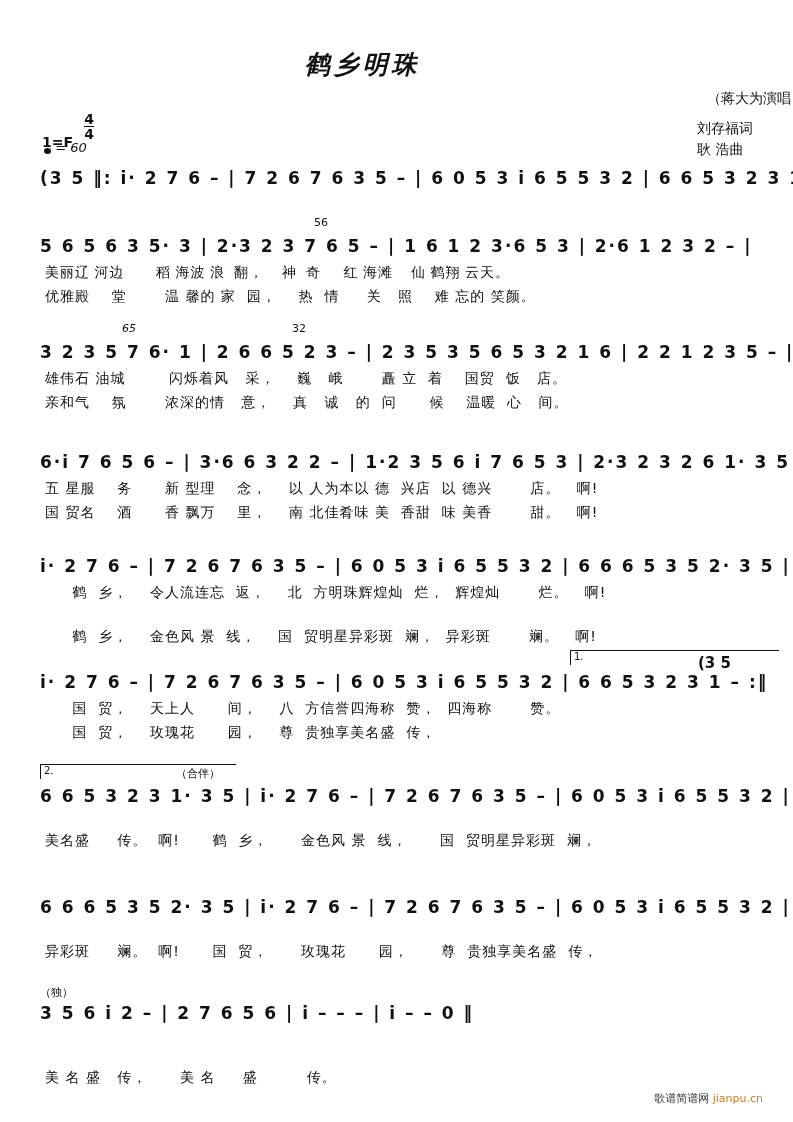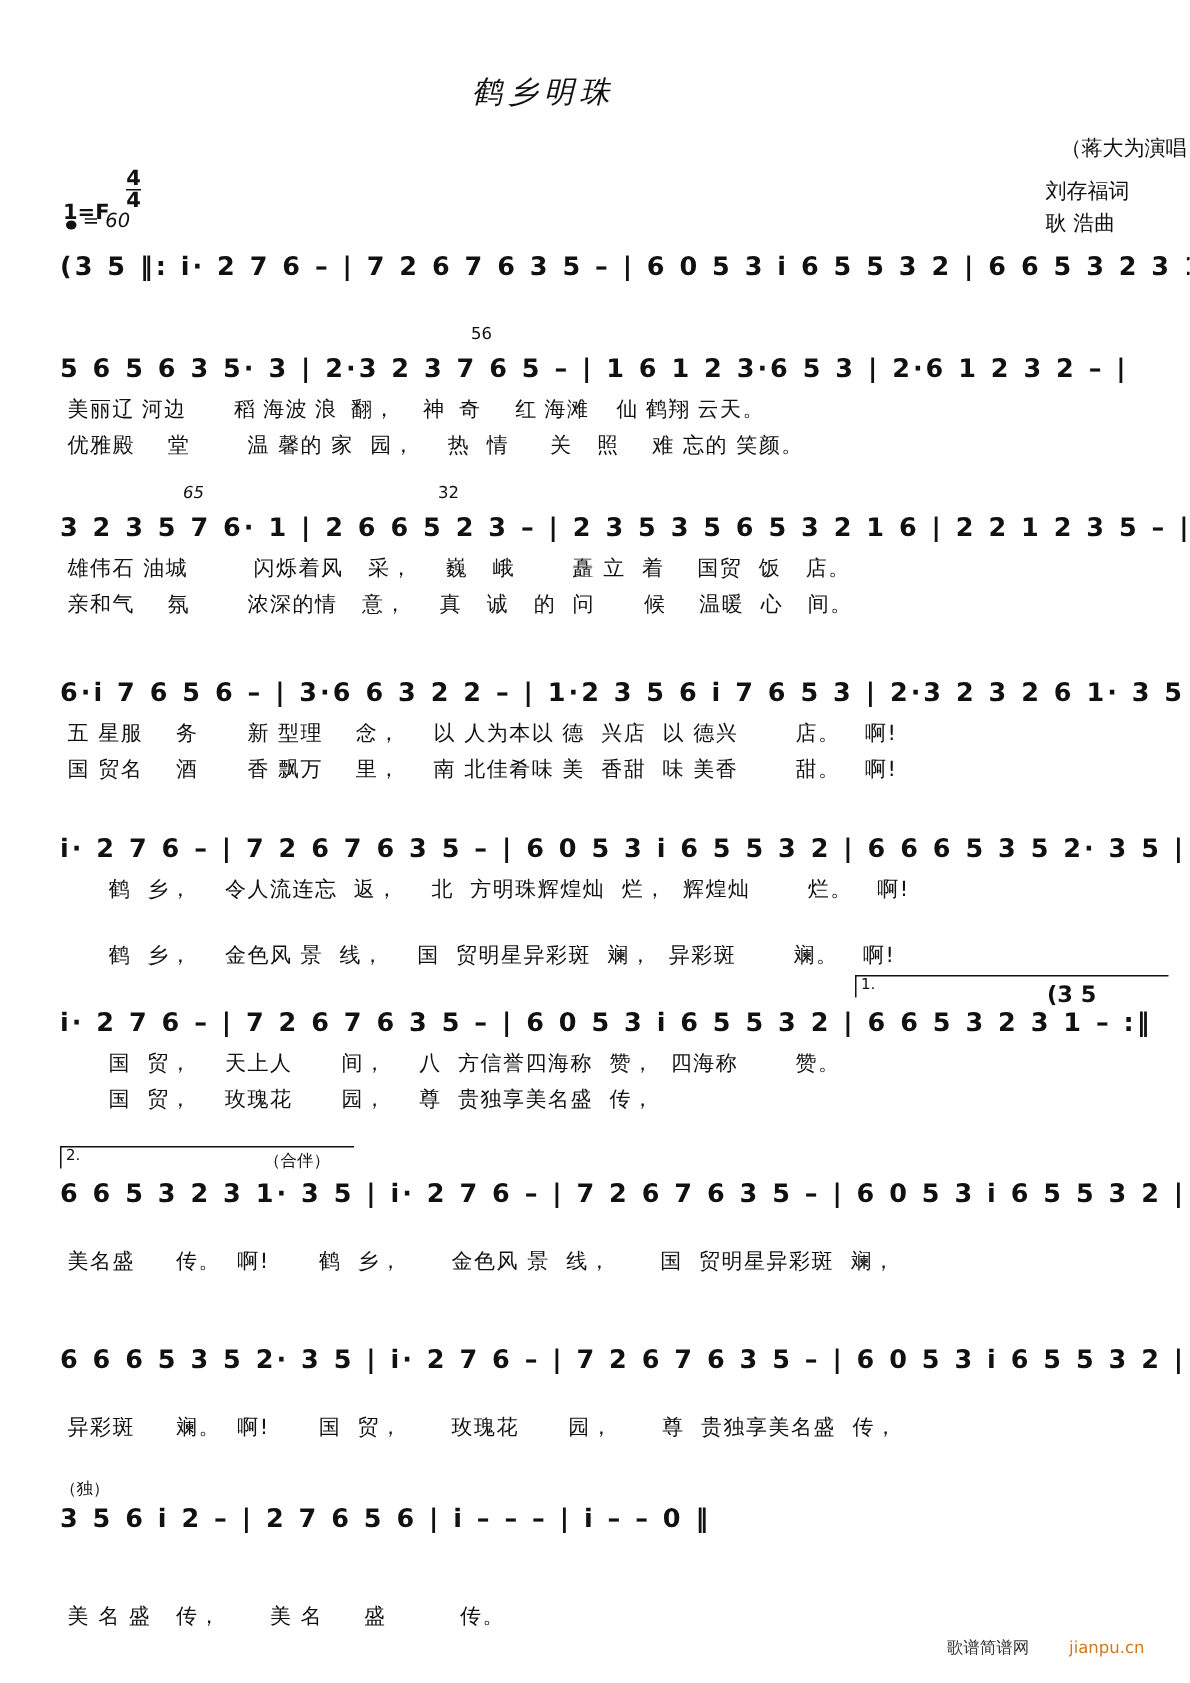--- a/index.html
+++ b/index.html
@@ -1,38 +1,38 @@
 <!DOCTYPE html>
 <html><head>
 <meta charset="utf-8">
 <style>
   html, body { margin: 0; padding: 0; background: #ffffff; }
   body { width: 793px; height: 1122px; position: relative; overflow: hidden;
          font-family: "DejaVu Sans", "Liberation Sans", sans-serif; color: #111; }
   .title { position: absolute; top: 48px; left: 0; width: 725px; text-align: center;
-           font-size: 20px; font-weight: normal; letter-spacing: 4px; font-style: italic; }
+           font-size: 25px; font-weight: bold; letter-spacing: 4px; font-style: italic; }
   .subtitle { position: absolute; top: 90px; left: 12px; width: 793px; text-align: right;
               font-size: 14px; }
   .key { position: absolute; top: 118px; left: 42px; font-size: 14px; font-weight: bold; margin-top: 16px; }
   .timesig { position: absolute; top: 112px; left: 84px; font-size: 14px; font-weight: bold;
              line-height: 14px; text-align: center; }
   .timesig .bar { border-top: 1.5px solid #111; width: 10px; margin: 0 auto; }
   .tempo { position: absolute; top: 140px; left: 44px; font-size: 13px; font-style: italic; }
   .tempo .note { display: inline-block; width: 7px; height: 6px; background: #111;
                  border-radius: 50%; position: relative; top: 2px; }
   .credits { position: absolute; top: 118px; right: 40px; font-size: 14px; text-align: left;
              line-height: 21px; }
   .row { position: absolute; left: 40px; width: 715px; }
   .notes { position: absolute; top: 0; left: 0; height: 30px; white-space: nowrap;
            font-size: 17px; font-weight: bold; letter-spacing: 2px; }
   .lyric { position: absolute; left: 5px; white-space: pre; font-size: 14px; letter-spacing: 1px; }
   .small-ann { position: absolute; font-size: 11px; }
   .volta { position: absolute; border-top: 1px solid #111; border-left: 1px solid #111; height: 14px; font-size: 10px; padding-left: 3px; }
   .watermark { position: absolute; right: 30px; bottom: 16px; font-size: 11px; color: #333; }
-  .watermark .url { color: #d07a1a; margin-left: 23px; }
+  .watermark .url { color: #d07a1a; }
 </style>
 </head>
 <body>
 
 <div class="title">鹤乡明珠</div>
 <div class="subtitle">（蒋大为演唱）</div>
 
 <div class="key"><span>1=F</span></div>
 <div class="timesig">
   <div>4</div>

